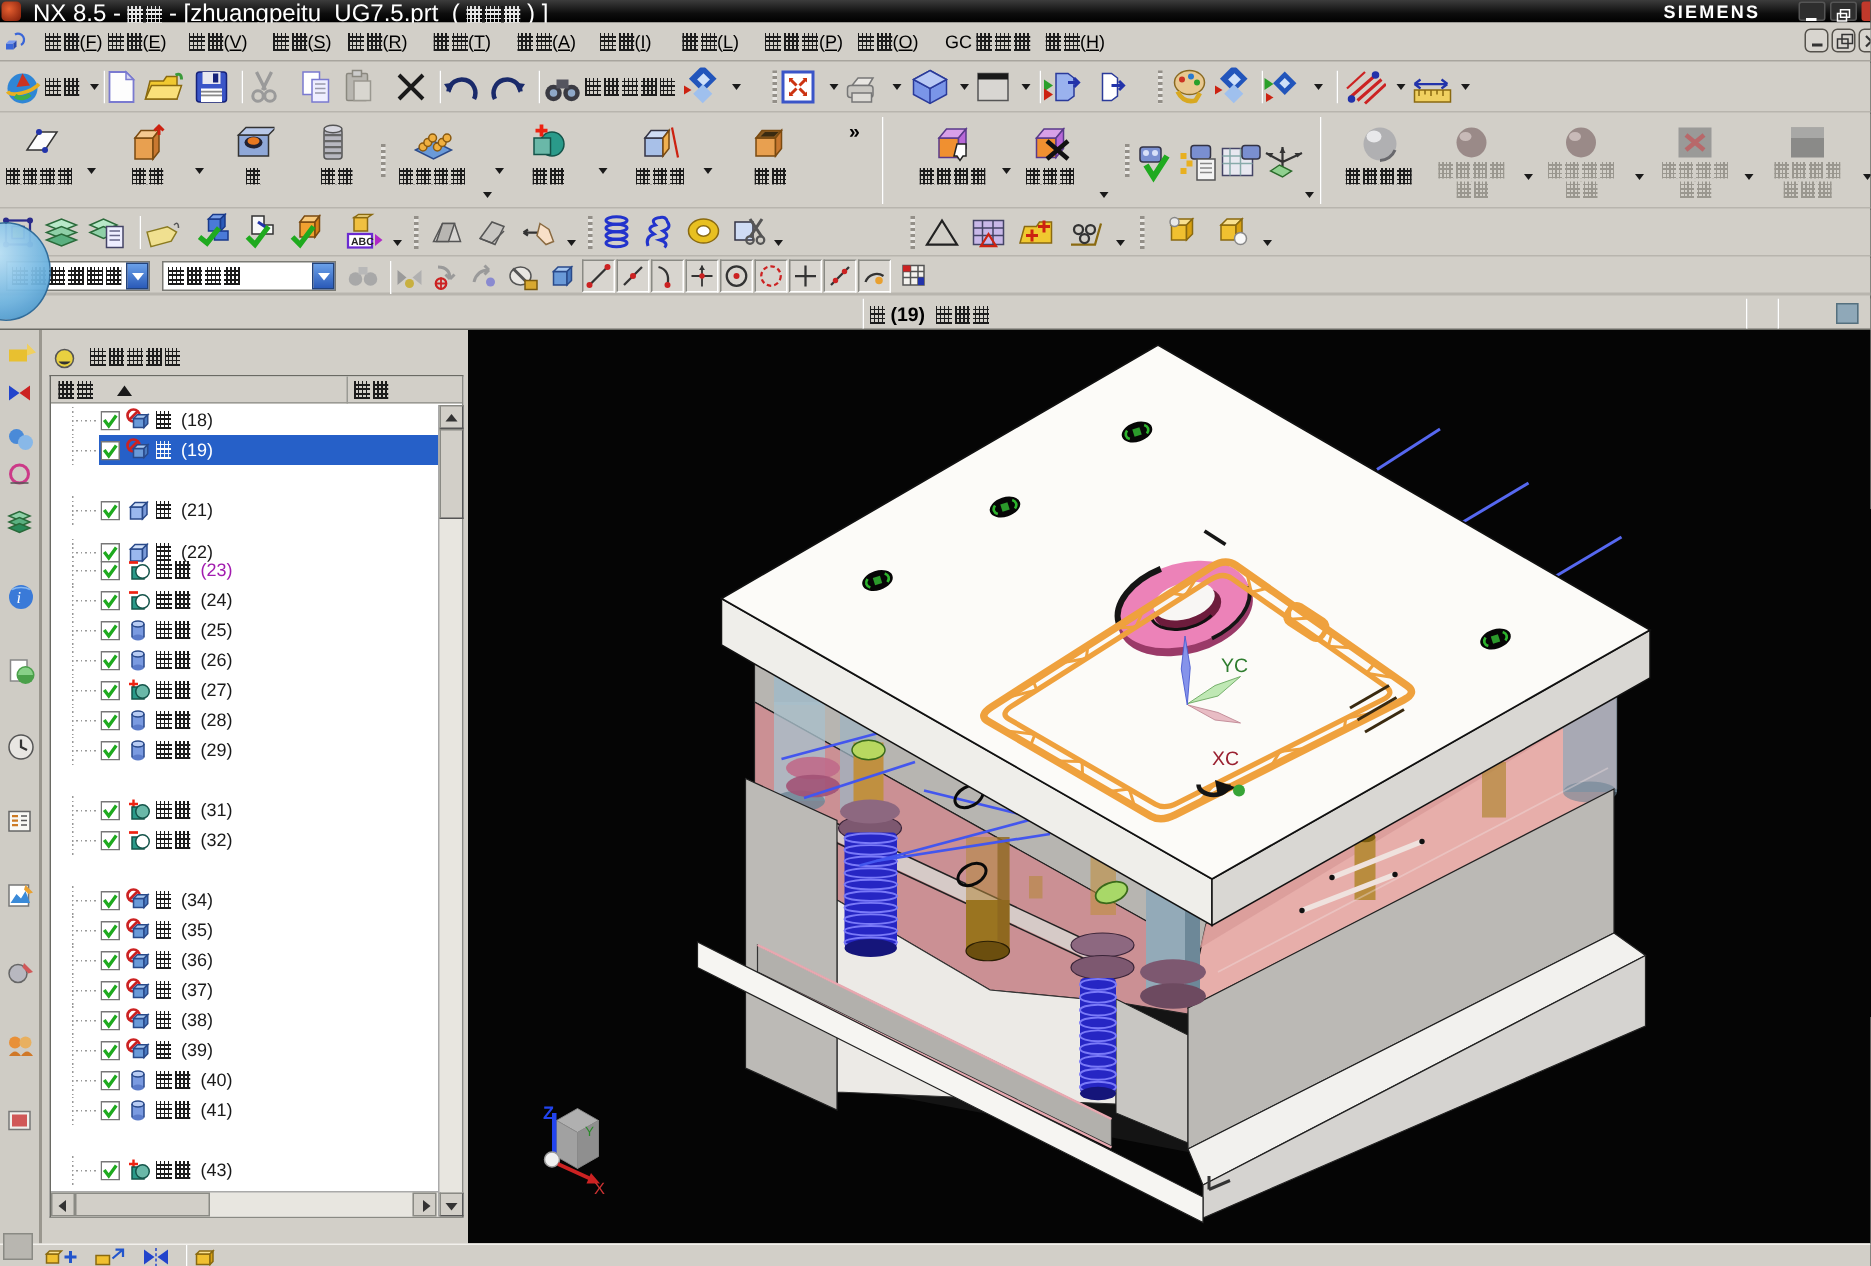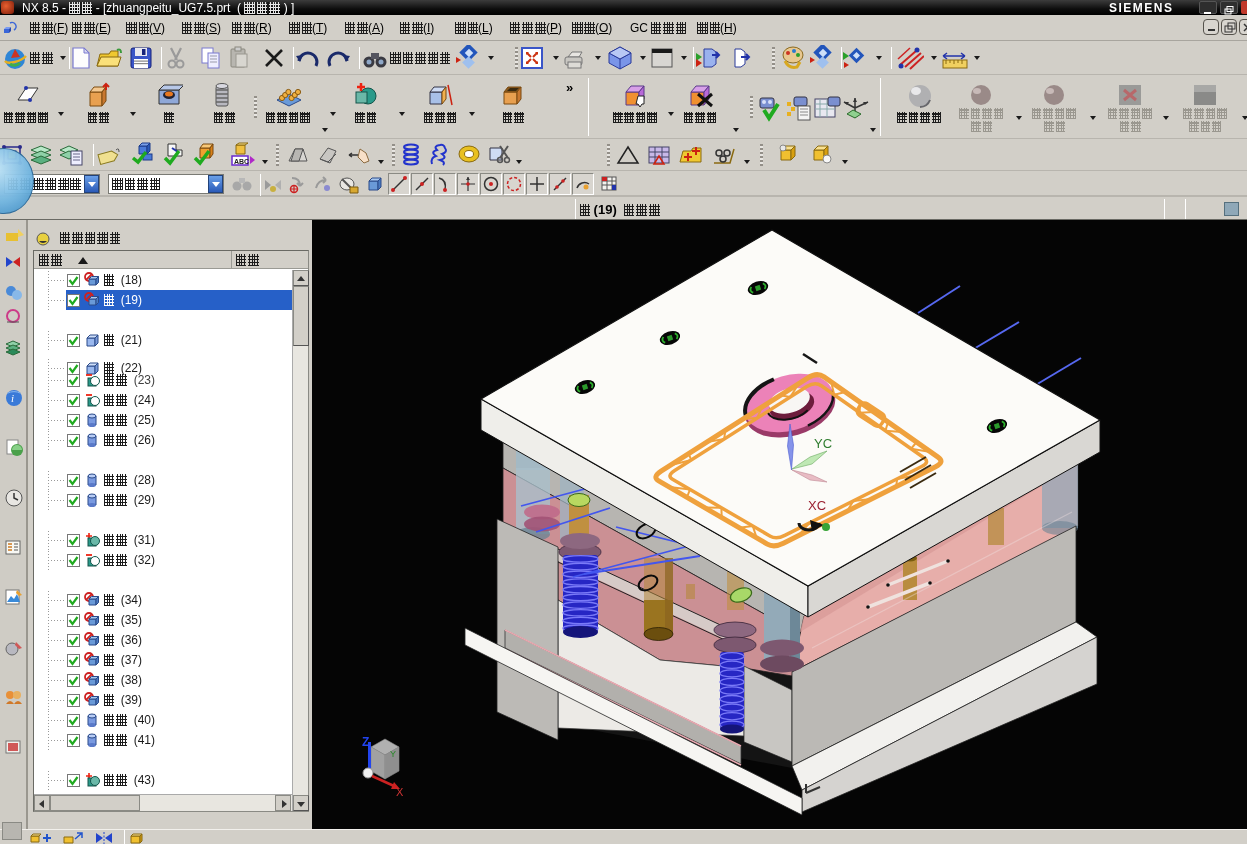--- a/index.html
+++ b/index.html
@@ -23,21 +23,21 @@
 .cj.dis{background-image:repeating-linear-gradient(90deg,rgba(210,207,200,0) 0 9.5px,#d2cfc8 9.5px 11.5px),
  repeating-linear-gradient(0deg,#9a978f 0 1.1px,rgba(0,0,0,0) 1.1px 2.8px),
  repeating-linear-gradient(90deg,#9a978f 0 1px,rgba(0,0,0,0) 1px 2.4px);}
 .sep{display:inline-block;width:1px;height:22px;background:#9a9a94;border-right:1px solid #fff;vertical-align:middle;margin:0 3px}
 .grip{display:inline-block;width:3px;height:22px;vertical-align:middle;margin:0 2px;
  background-image:repeating-linear-gradient(0deg,#938f88 0 2px,#e8e6e2 2px 4px)}
 .dn{display:inline-block;width:0;height:0;border-left:3.5px solid transparent;border-right:3.5px solid transparent;border-top:4px solid #1a1a1a;vertical-align:middle;margin-left:2px}
 </style></head><body>
 <div class="ab" style="left:0;top:0;width:1247px;height:15px;background:linear-gradient(#3c3c3c,#0d0d0d 60%,#000)">
     <span class="ab" style="left:1px;top:1px;width:13px;height:13px;background:radial-gradient(circle at 5px 5px,#e86030,#7a1a08);border-radius:3px"></span>
-    <span class="ab" style="left:22px;top:1px;color:#fff;font-size:12px;white-space:nowrap">NX 8.5 - <i class="cj ti" style="width:23px;height:12px;"></i> - [zhuangpeitu_UG7.5.prt&nbsp;&nbsp;(&nbsp;<i class="cj ti" style="width:36px;height:12px;"></i>&nbsp;)&nbsp;]</span>
+    <span class="ab" style="left:22px;top:1px;color:#fff;font-size:16px;white-space:nowrap">NX 8.5 - <i class="cj ti" style="width:23px;height:12px;"></i> - [zhuangpeitu_UG7.5.prt&nbsp;&nbsp;(&nbsp;<i class="cj ti" style="width:36px;height:12px;"></i>&nbsp;)&nbsp;]</span>
     <span class="ab" style="left:1109px;top:1px;color:#fff;font-size:12px;font-weight:bold;letter-spacing:1.5px">SIEMENS</span>
     <span class="ab" style="left:1199px;top:1px;width:18px;height:13px;background:#2e2e2e;border:1px solid #555;border-radius:2px"><svg width="16" height="12" style="vertical-align:middle">
         <path d="M4 9 h7" stroke="#fff" stroke-width="2"></path>
       </svg></span>
     <span class="ab" style="left:1220px;top:1px;width:18px;height:13px;background:#2e2e2e;border:1px solid #555;border-radius:2px"><svg width="16" height="12" style="vertical-align:middle">
         <rect x="4" y="5" width="6" height="5" fill="none" stroke="#fff"></rect>
         <rect x="6" y="2.5" width="6" height="5" fill="none" stroke="#fff"></rect>
       </svg></span>
     <span class="ab" style="left:1241px;top:1px;width:6px;height:13px;background:#c0392b;border-radius:2px 0 0 2px"></span>
   </div>
@@ -705,21 +705,21 @@
         <span class="ab" style="left:14px;top:0px;width:1px;height:20px;background-image:repeating-linear-gradient(0deg,#999 0 1px,transparent 1px 3px)"></span>
         <span class="ab" style="left:33px;top:3px"><svg width="13" height="13" style="vertical-align:middle">
             <rect x="0.5" y="0.5" width="12" height="12" fill="#fff" stroke="#777"></rect>
             <path d="M2.5 6 l3 4 5 -7" stroke="#1faa1f" stroke-width="2.2" fill="none"></path>
           </svg></span>
         <span class="ab" style="left:50px;top:2px"><svg width="16" height="16" style="vertical-align:middle">
             <path d="M2 3 h6" stroke="#ee2211" stroke-width="1.8"></path>
             <rect x="4" y="6" width="8" height="8" fill="#2a9a8a" stroke="#14544a"></rect>
             <circle cx="11" cy="9" r="4.5" fill="#fff" stroke="#14544a"></circle>
           </svg></span>
-        <span class="ab" style="left:70px;top:3px;font-size:12px;color:#404040"><i class="cj w" style="width:23px;height:12px;"></i>&nbsp;&nbsp;(23)</span>
+        <span class="ab" style="left:70px;top:3px;font-size:12px;color:#a21caf"><i class="cj w" style="width:23px;height:12px;"></i>&nbsp;&nbsp;(23)</span>
       </div>
       <div class="ab" style="left:0;top:139px;width:274px;height:20px">
         <span class="ab" style="left:14px;top:10px;width:18px;height:1px;background-image:repeating-linear-gradient(90deg,#999 0 1px,transparent 1px 3px)"></span>
         <span class="ab" style="left:14px;top:0px;width:1px;height:20px;background-image:repeating-linear-gradient(0deg,#999 0 1px,transparent 1px 3px)"></span>
         <span class="ab" style="left:33px;top:3px"><svg width="13" height="13" style="vertical-align:middle">
             <rect x="0.5" y="0.5" width="12" height="12" fill="#fff" stroke="#777"></rect>
             <path d="M2.5 6 l3 4 5 -7" stroke="#1faa1f" stroke-width="2.2" fill="none"></path>
           </svg></span>
         <span class="ab" style="left:50px;top:2px"><svg width="16" height="16" style="vertical-align:middle">
             <path d="M2 3 h6" stroke="#ee2211" stroke-width="1.8"></path>
@@ -750,20 +750,34 @@
             <rect x="0.5" y="0.5" width="12" height="12" fill="#fff" stroke="#777"></rect>
             <path d="M2.5 6 l3 4 5 -7" stroke="#1faa1f" stroke-width="2.2" fill="none"></path>
           </svg></span>
         <span class="ab" style="left:50px;top:2px"><svg width="16" height="16" style="vertical-align:middle">
             <rect x="4" y="4" width="8" height="9" fill="#7a9ae0"></rect>
             <ellipse cx="8" cy="4" rx="4" ry="2" fill="#b8ccf4" stroke="#2a4a8a"></ellipse>
             <ellipse cx="8" cy="13" rx="4" ry="2" fill="#5a7ac8"></ellipse>
             <path d="M4 4 v9 M12 4 v9" stroke="#2a4a8a"></path>
           </svg></span>
         <span class="ab" style="left:70px;top:3px;font-size:12px;color:#1a1a1a"><i class="cj w" style="width:23px;height:12px;"></i>&nbsp;&nbsp;(26)</span>
+      </div>
+      <div class="ab" style="left:0;top:199px;width:274px;height:20px">
+        <span class="ab" style="left:14px;top:10px;width:18px;height:1px;background-image:repeating-linear-gradient(90deg,#999 0 1px,transparent 1px 3px)"></span>
+        <span class="ab" style="left:14px;top:0px;width:1px;height:20px;background-image:repeating-linear-gradient(0deg,#999 0 1px,transparent 1px 3px)"></span>
+        <span class="ab" style="left:33px;top:3px"><svg width="13" height="13" style="vertical-align:middle">
+            <rect x="0.5" y="0.5" width="12" height="12" fill="#fff" stroke="#777"></rect>
+            <path d="M2.5 6 l3 4 5 -7" stroke="#1faa1f" stroke-width="2.2" fill="none"></path>
+          </svg></span>
+        <span class="ab" style="left:50px;top:2px"><svg width="16" height="16" style="vertical-align:middle">
+            <path d="M2 4 h6 M5 1 v6" stroke="#ee2211" stroke-width="1.6"></path>
+            <rect x="4" y="6" width="8" height="8" fill="#2a9a8a" stroke="#14544a"></rect>
+            <circle cx="11" cy="9" r="4.5" fill="#6ab8a8" stroke="#14544a"></circle>
+          </svg></span>
+        <span class="ab" style="left:70px;top:3px;font-size:12px;color:#1a1a1a"><i class="cj w" style="width:23px;height:12px;"></i>&nbsp;&nbsp;(27)</span>
       </div>
       <div class="ab" style="left:0;top:219px;width:274px;height:20px">
         <span class="ab" style="left:14px;top:10px;width:18px;height:1px;background-image:repeating-linear-gradient(90deg,#999 0 1px,transparent 1px 3px)"></span>
         <span class="ab" style="left:14px;top:0px;width:1px;height:20px;background-image:repeating-linear-gradient(0deg,#999 0 1px,transparent 1px 3px)"></span>
         <span class="ab" style="left:33px;top:3px"><svg width="13" height="13" style="vertical-align:middle">
             <rect x="0.5" y="0.5" width="12" height="12" fill="#fff" stroke="#777"></rect>
             <path d="M2.5 6 l3 4 5 -7" stroke="#1faa1f" stroke-width="2.2" fill="none"></path>
           </svg></span>
         <span class="ab" style="left:50px;top:2px"><svg width="16" height="16" style="vertical-align:middle">
             <rect x="4" y="4" width="8" height="9" fill="#7a9ae0"></rect>

